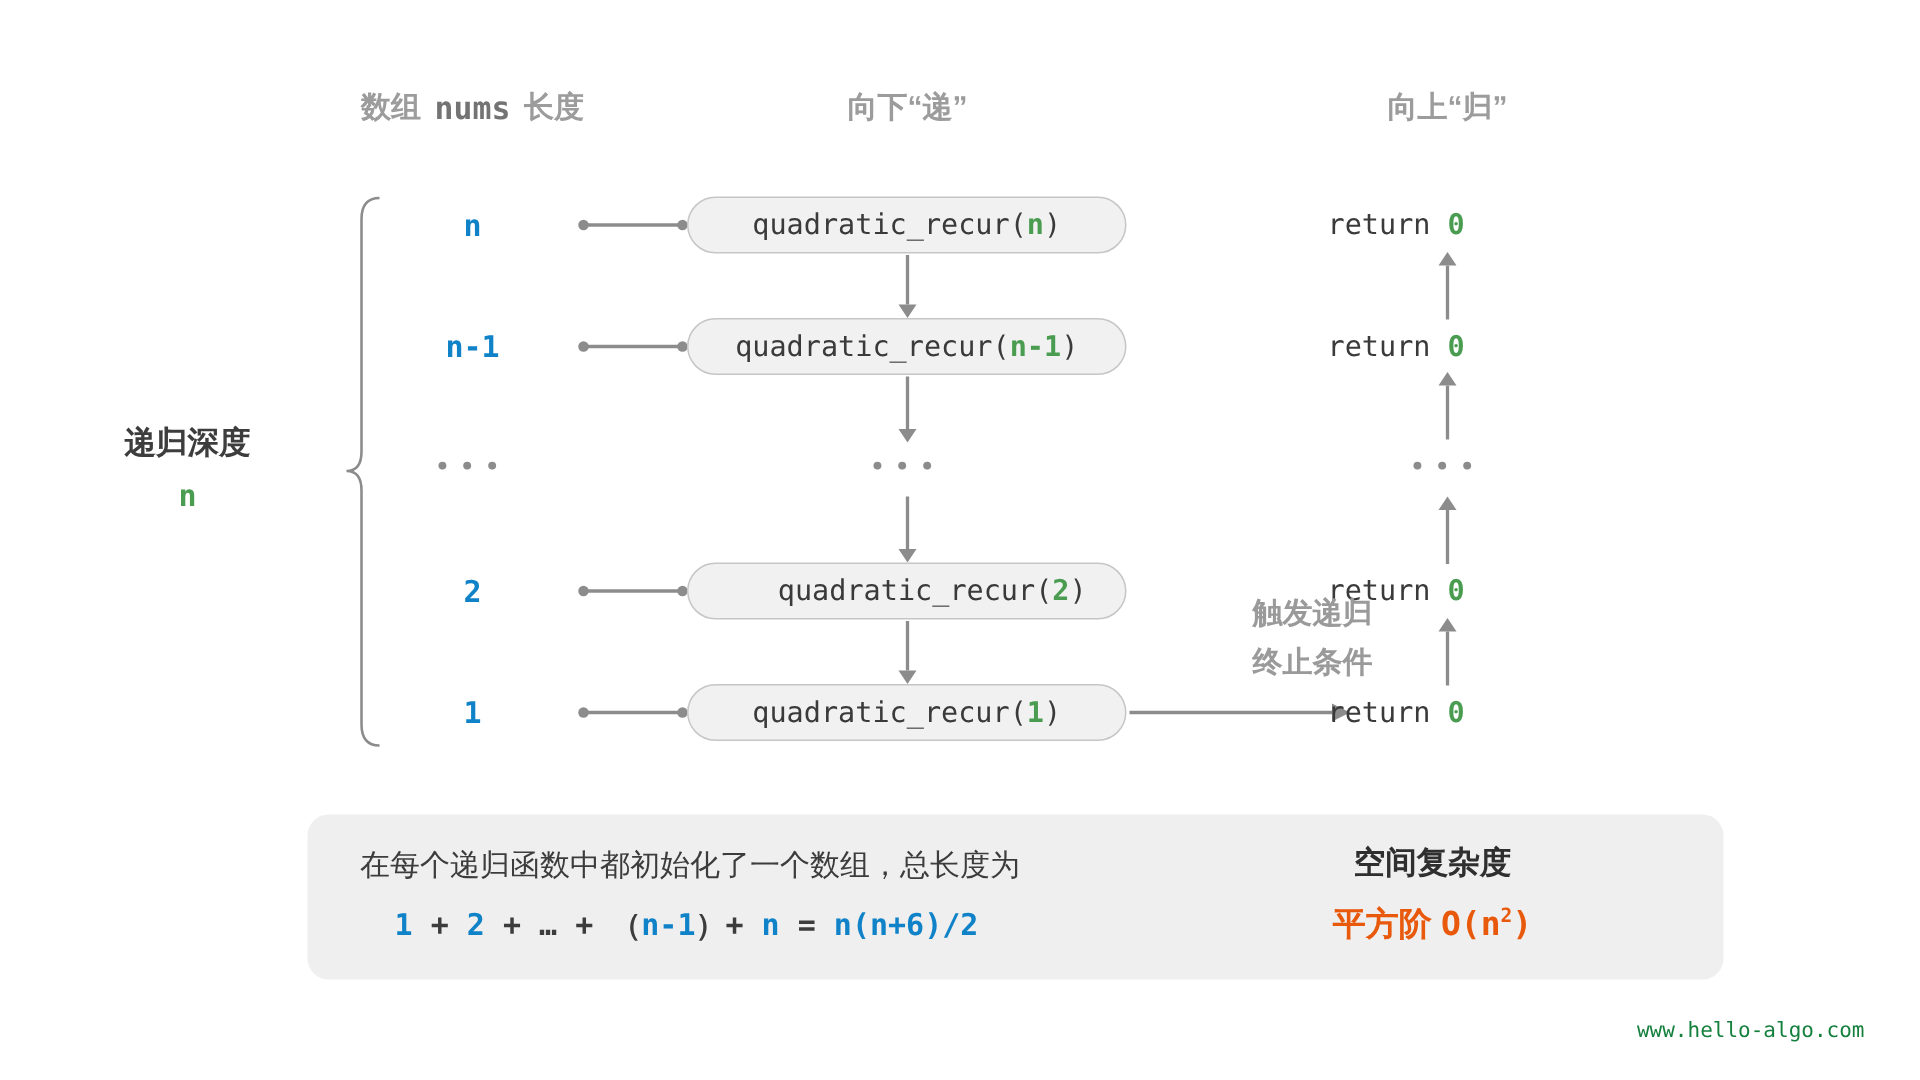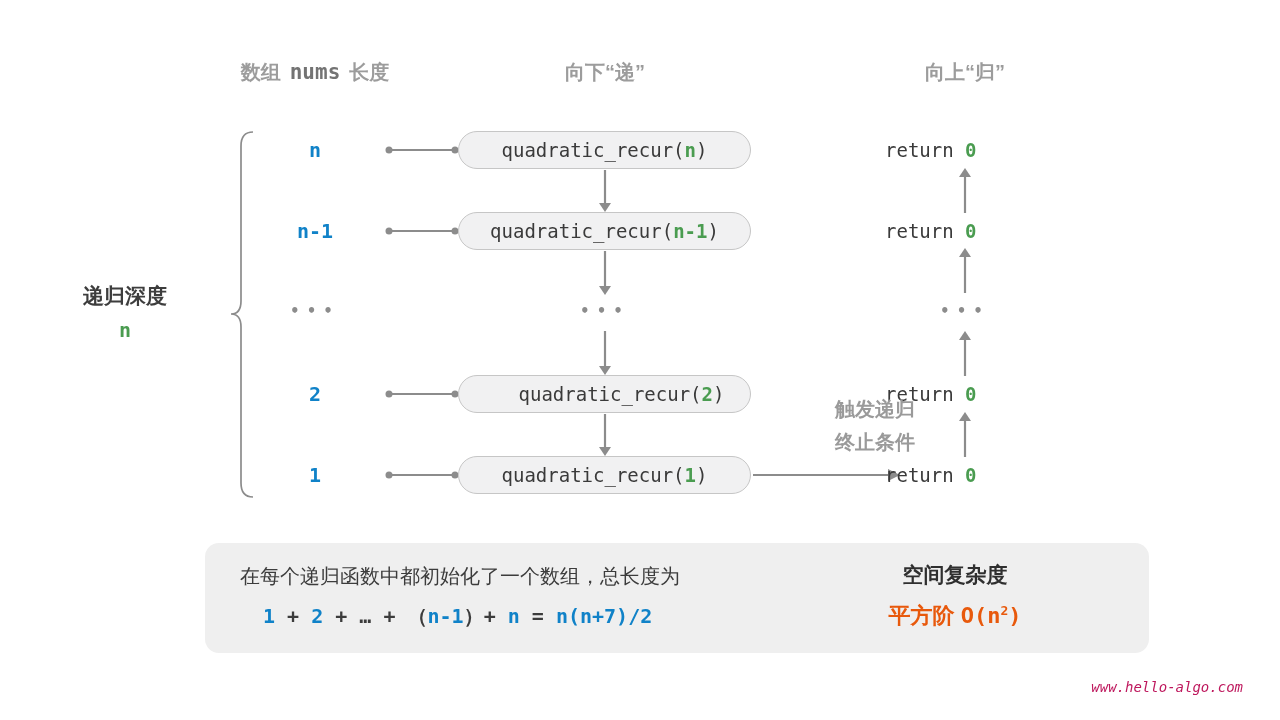--- a/index.html
+++ b/index.html
@@ -41,22 +41,22 @@
   .sum-line1{left:35px;top:20px;color:#3c3c3c;font-size:20px;font-weight:500;white-space:pre;}
   .sum-formula{left:58px;top:60px;font-family:"DejaVu Sans Mono","Liberation Mono",monospace;font-weight:bold;
                font-size:20px;white-space:pre;}
   .tk-b{color:#1082c8;}
   .tk-d{color:#3c3c3c;}
   .cx-title{left:645px;top:18px;width:210px;text-align:center;color:#2f2f2f;font-weight:bold;font-size:21px;}
   .cx-value{left:645px;top:58px;width:210px;text-align:center;color:#e8590c;font-weight:bold;font-size:22px;white-space:pre;}
   .cx-value .o{font-family:"DejaVu Sans Mono","Liberation Mono",monospace;font-size:22px;}
   .cx-value sup{font-size:13px;}
 
-  .watermark{right:37px;top:679px;color:#be185d;font-size:14px;
-             font-family:"DejaVu Sans Mono","Liberation Mono",monospace;font-style:italic;}
+  .watermark{right:37px;top:679px;color:#15803d;font-size:14px;
+             font-family:"DejaVu Sans Mono","Liberation Mono",monospace;}
 </style>
 </head>
 <body>
 
 <div class="stage">
 
   <svg class="overlay" width="1280" height="720">
     <g stroke="#8c8c8c" stroke-width="1.7" fill="none">
       <path d="M253,132 Q241,132 241,146 L241,301 Q241,314 231,314 Q241,314 241,327 L241,483 Q241,497 253,497"></path>
     </g>
@@ -141,21 +141,21 @@
   <div class="abs callbox" style="top:456px;">
     <span class="code"><span>quadratic_recur(</span><span class="green">1</span><span>)</span></span>
   </div>
   <div class="abs ret mono" style="top:462px;"><span>return </span><span class="green">0</span></div>
 
   <div class="abs trigger" style="top:395px;">触发递归</div>
   <div class="abs trigger" style="top:428px;">终止条件</div>
 
   <div class="abs summary">
     <div class="abs sum-line1">在每个递归函数中都初始化了一个数组，总长度为</div>
-    <div class="abs sum-formula"><span class="tk-b">1</span><span class="tk-d"> + </span><span class="tk-b">2</span><span class="tk-d"> + </span><span class="tk-d">…</span><span class="tk-d"> + （</span><span class="tk-b">n-1</span><span class="tk-d">）+ </span><span class="tk-b">n</span><span class="tk-d"> = </span><span class="tk-b">n(n+7)/2</span></div>
+    <div class="abs sum-formula"><span class="tk-b">1</span><span class="tk-d"> + </span><span class="tk-b">2</span><span class="tk-d"> + </span><span class="tk-d">…</span><span class="tk-d"> + （</span><span class="tk-b">n-1</span><span class="tk-d">）+ </span><span class="tk-b">n</span><span class="tk-d"> = </span><span class="tk-b">n(n+6)/2</span></div>
 
     <div class="abs cx-title">空间复杂度</div>
     <div class="abs cx-value"><span>平方阶 </span><span class="o"><span>O(n</span><sup>2</sup><span>)</span></span></div>
   </div>
 
   <div class="abs watermark">www.hello-algo.com</div>
 
 </div>
 
 </body></html>

